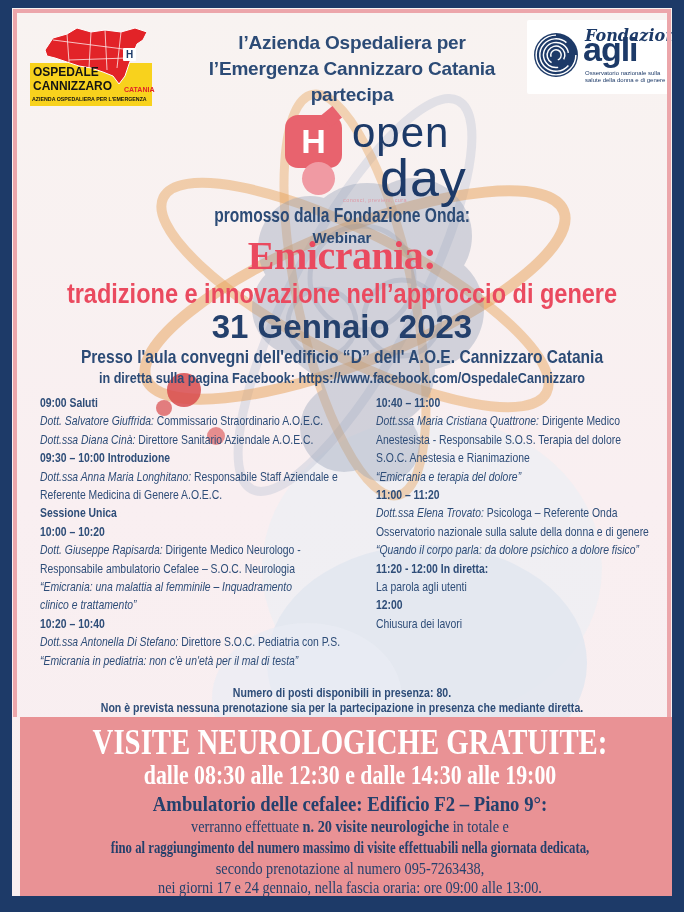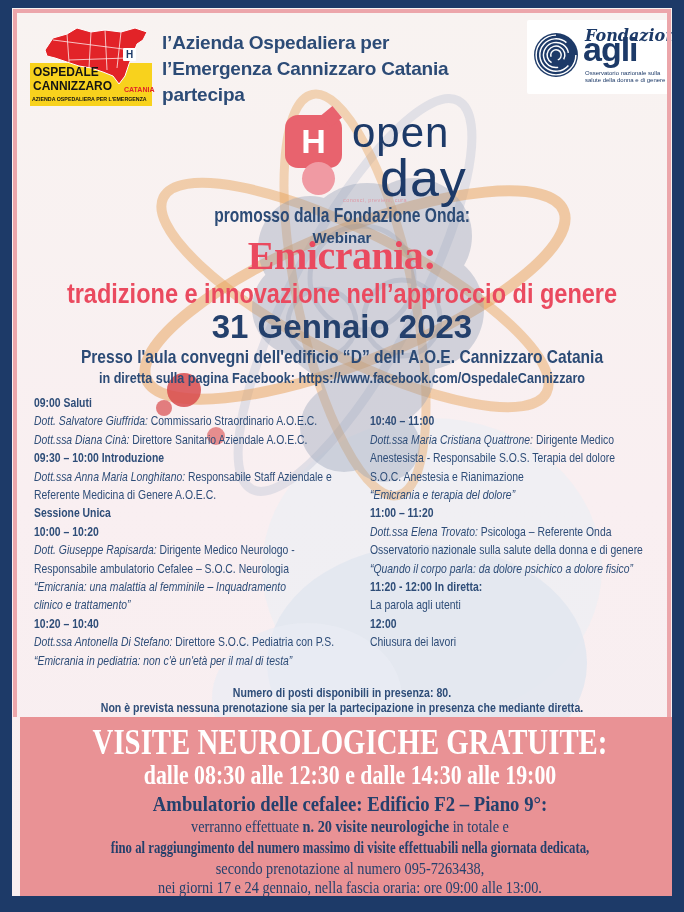--- a/index.html
+++ b/index.html
@@ -16,21 +16,21 @@
   
   .cz-logo{left:18px;top:16px;width:132px;height:90px;}
   .cz-yellow{position:absolute;left:0;top:39px;width:122px;height:43px;background:#f8d21d;}
   .cz-map{position:absolute;left:9px;top:0;width:113px;height:64px;}
   .cz-name{position:absolute;left:3px;top:41px;font-size:13px;font-weight:bold;color:#141414;
            line-height:14px;white-space:nowrap;transform:scaleX(.92);transform-origin:0 0;}
   .cz-city{position:absolute;left:94px;top:62px;font-size:7px;font-weight:bold;color:#e22328;}
   .cz-tagline{position:absolute;left:2px;top:72px;font-size:6px;font-weight:bold;color:#141414;
               white-space:nowrap;transform:scaleX(.88);transform-origin:0 0;}
   
-  .header-title{left:150px;top:22px;width:380px;font-size:19px;font-weight:bold;
+  .header-title{left:150px;top:22px;width:380px;text-align:center;font-size:19px;font-weight:bold;
                 color:#2c4b76;line-height:26px;letter-spacing:-.2px;}
   
   .onda{left:515px;top:12px;width:143px;height:74px;background:#ffffff;border-radius:2px;}
   .onda-spiral{position:absolute;left:6px;top:12px;width:46px;height:46px;}
   .onda-fond{position:absolute;left:58px;top:6px;font-family:"DejaVu Serif",serif;font-style:italic;
              font-weight:bold;font-size:16px;color:#1d3a68;}
   .onda-word{position:absolute;left:56px;top:10px;font-size:34px;font-weight:bold;color:#1d3a68;
              letter-spacing:-1px;}
   .onda-sub{position:absolute;left:58px;top:50px;width:82px;font-size:6px;line-height:7px;color:#1d3a68;}
   
@@ -46,21 +46,21 @@
               color:#dd9aa6;letter-spacing:.4px;white-space:nowrap;}
   
   .promoted{top:196px;font-size:20px;font-weight:bold;color:#2c4b76;transform:scaleX(.78);white-space:nowrap;}
   .webinar{top:221px;font-size:15px;font-weight:bold;color:#2c4b76;}
   .ev-title{top:224px;font-size:40px;font-weight:bold;color:#ea4a5f;letter-spacing:-.5px;font-family:Liberation Serif, serif;}
   .ev-sub{top:270px;font-size:28px;font-weight:bold;color:#ea4a5f;transform:scaleX(.84);white-space:nowrap;}
   .ev-date{top:300px;font-size:33px;font-weight:bold;color:#24406c;}
   .ev-loc{top:338px;font-size:19px;font-weight:bold;color:#2c4b76;transform:scaleX(.82);white-space:nowrap;}
   .ev-stream{top:361px;font-size:15px;font-weight:bold;color:#2c4b76;transform:scaleX(.84);white-space:nowrap;cursor:pointer;}
   
-  .program{position:absolute;left:22px;top:386px;width:644px;display:flex;z-index:1;align-items:center;}
+  .program{position:absolute;left:28px;top:386px;width:644px;display:flex;z-index:1;}
   .col-left{width:320px;}
   .divider{width:2px;background:#e8808b;}
   .col-right{flex:1;padding-left:16px;}
   .prog-line{font-size:13px;line-height:18.4px;color:#2e4d78;white-space:nowrap;
              transform:scaleX(.8);transform-origin:0 50%;}
   .seg-b{font-weight:bold;}
   .seg-i{font-style:italic;}
   
   .notes{top:678px;}
   .note-line{font-size:12px;font-weight:bold;color:#2e4d78;line-height:15px;transform:scaleX(.88);white-space:nowrap;}

